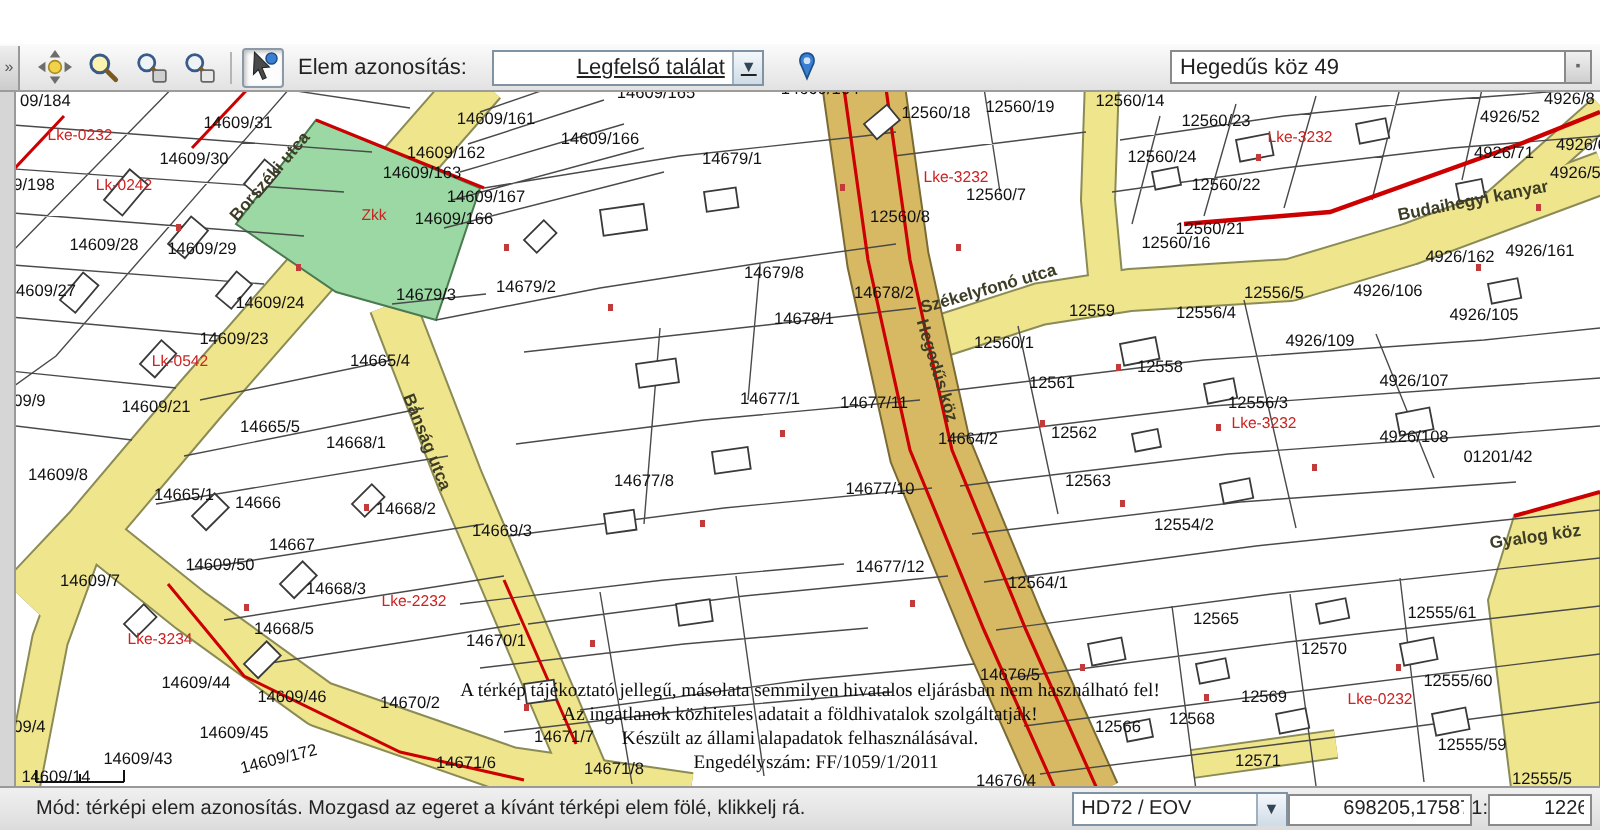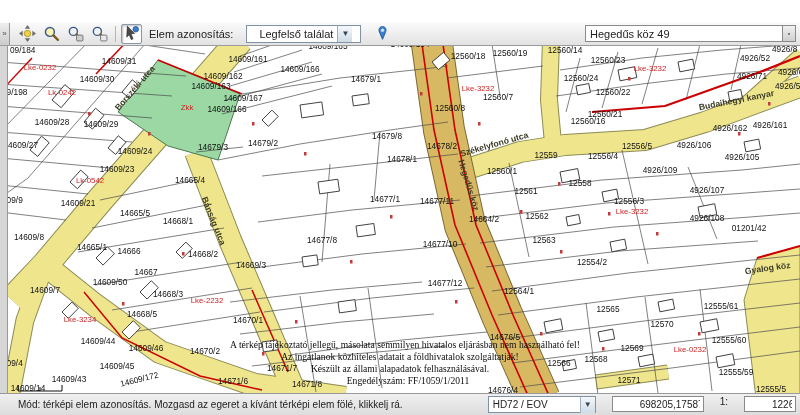--- a/index.html
+++ b/index.html
@@ -25,21 +25,21 @@
   .tbtn.pressed { border:1px solid #8a9aa8; background:#fdfdfd;
     box-shadow:inset 1px 1px 2px rgba(0,0,0,.25); }
   .tsep { width:1px; height:16px; background:#b5b5b5; margin:0 2px; }
   .tlabel { font-size:11px; color:#222; margin:0 10px 0 4px; white-space:nowrap; }
   .sel { display:flex; align-items:center; height:18px; background:#fff;
     border:1px solid #7f93a4; font-size:11px; color:#222; }
   .sel .selval { padding:0 4px; white-space:nowrap; }
   .sel .selarrow { width:15px; height:16px; margin:0; background:linear-gradient(#f5f8fb,#cfdbe6);
     border-left:1px solid #9fb0bf; font-size:8px; color:#345; display:flex;
     align-items:center; justify-content:center; }
-  #identify-select { width:115px; justify-content:center; }
+  #identify-select { width:136px; justify-content:flex-end;text-decoration:underline; }
   .searchwrap { margin-left:auto; display:flex; align-items:center; }
   .searchwrap input { width:198px; height:17px; border:1px solid #8a8a8a;
     font-size:11px; padding:0 4px; color:#222; font-family:"Liberation Sans",sans-serif; }
   .sclear { width:13px; height:17px; background:linear-gradient(#f0f0f0,#cfcfcf);
     border:1px solid #8a8a8a; border-left:none; font-size:7px; color:#666;
     display:flex; align-items:center; justify-content:center; }
 
   
   .leftstrip { position:absolute; left:0; top:46px; width:8px; height:347px;
     background:#d6d6d6; border-right:1px solid #9a9a9a; }
@@ -51,21 +51,21 @@
   .pl { font-size:8.3px; fill:#111; }
   .zl { font-size:7.8px; fill:#cc2222; }
   .sl { font-size:8.6px; font-weight:bold; fill:#3d3d26; }
   .dl { font-size:9.6px; fill:#0d0d0d; font-family:"Liberation Serif",serif; }
 
   
   .statusbar { position:absolute; left:0; top:393px; width:800px; height:22px;
     background:linear-gradient(#f0f0f0,#dcdcdc); border-top:1px solid #999;
     display:flex; align-items:center; font-size:10px; color:#222; }
   .statusbar .mode { padding-left:18px; white-space:nowrap; }
-  .statusbar .right { margin-left:auto; display:flex; gap:16px; padding-right:4px; }
+  .statusbar .right { margin-left:auto; display:flex; align-items:center; gap:0; padding-right:4px; }
   #proj-select { width:108px; height:17px; justify-content:space-between; font-size:10px; }
   .statusbar input { height:16px; border:1px solid #8a8a8a; font-size:10px;
     padding:0 3px; color:#222; font-family:"Liberation Sans",sans-serif; background:#fff; }
   #coords-input { width:92px;padding-left:27px; }
   #scale-input { width:52px; text-align:right;padding-left:27px; }
   .scale-label { font-size:10px; color:#222; }
 </style>
 </head>
 <body>
 

